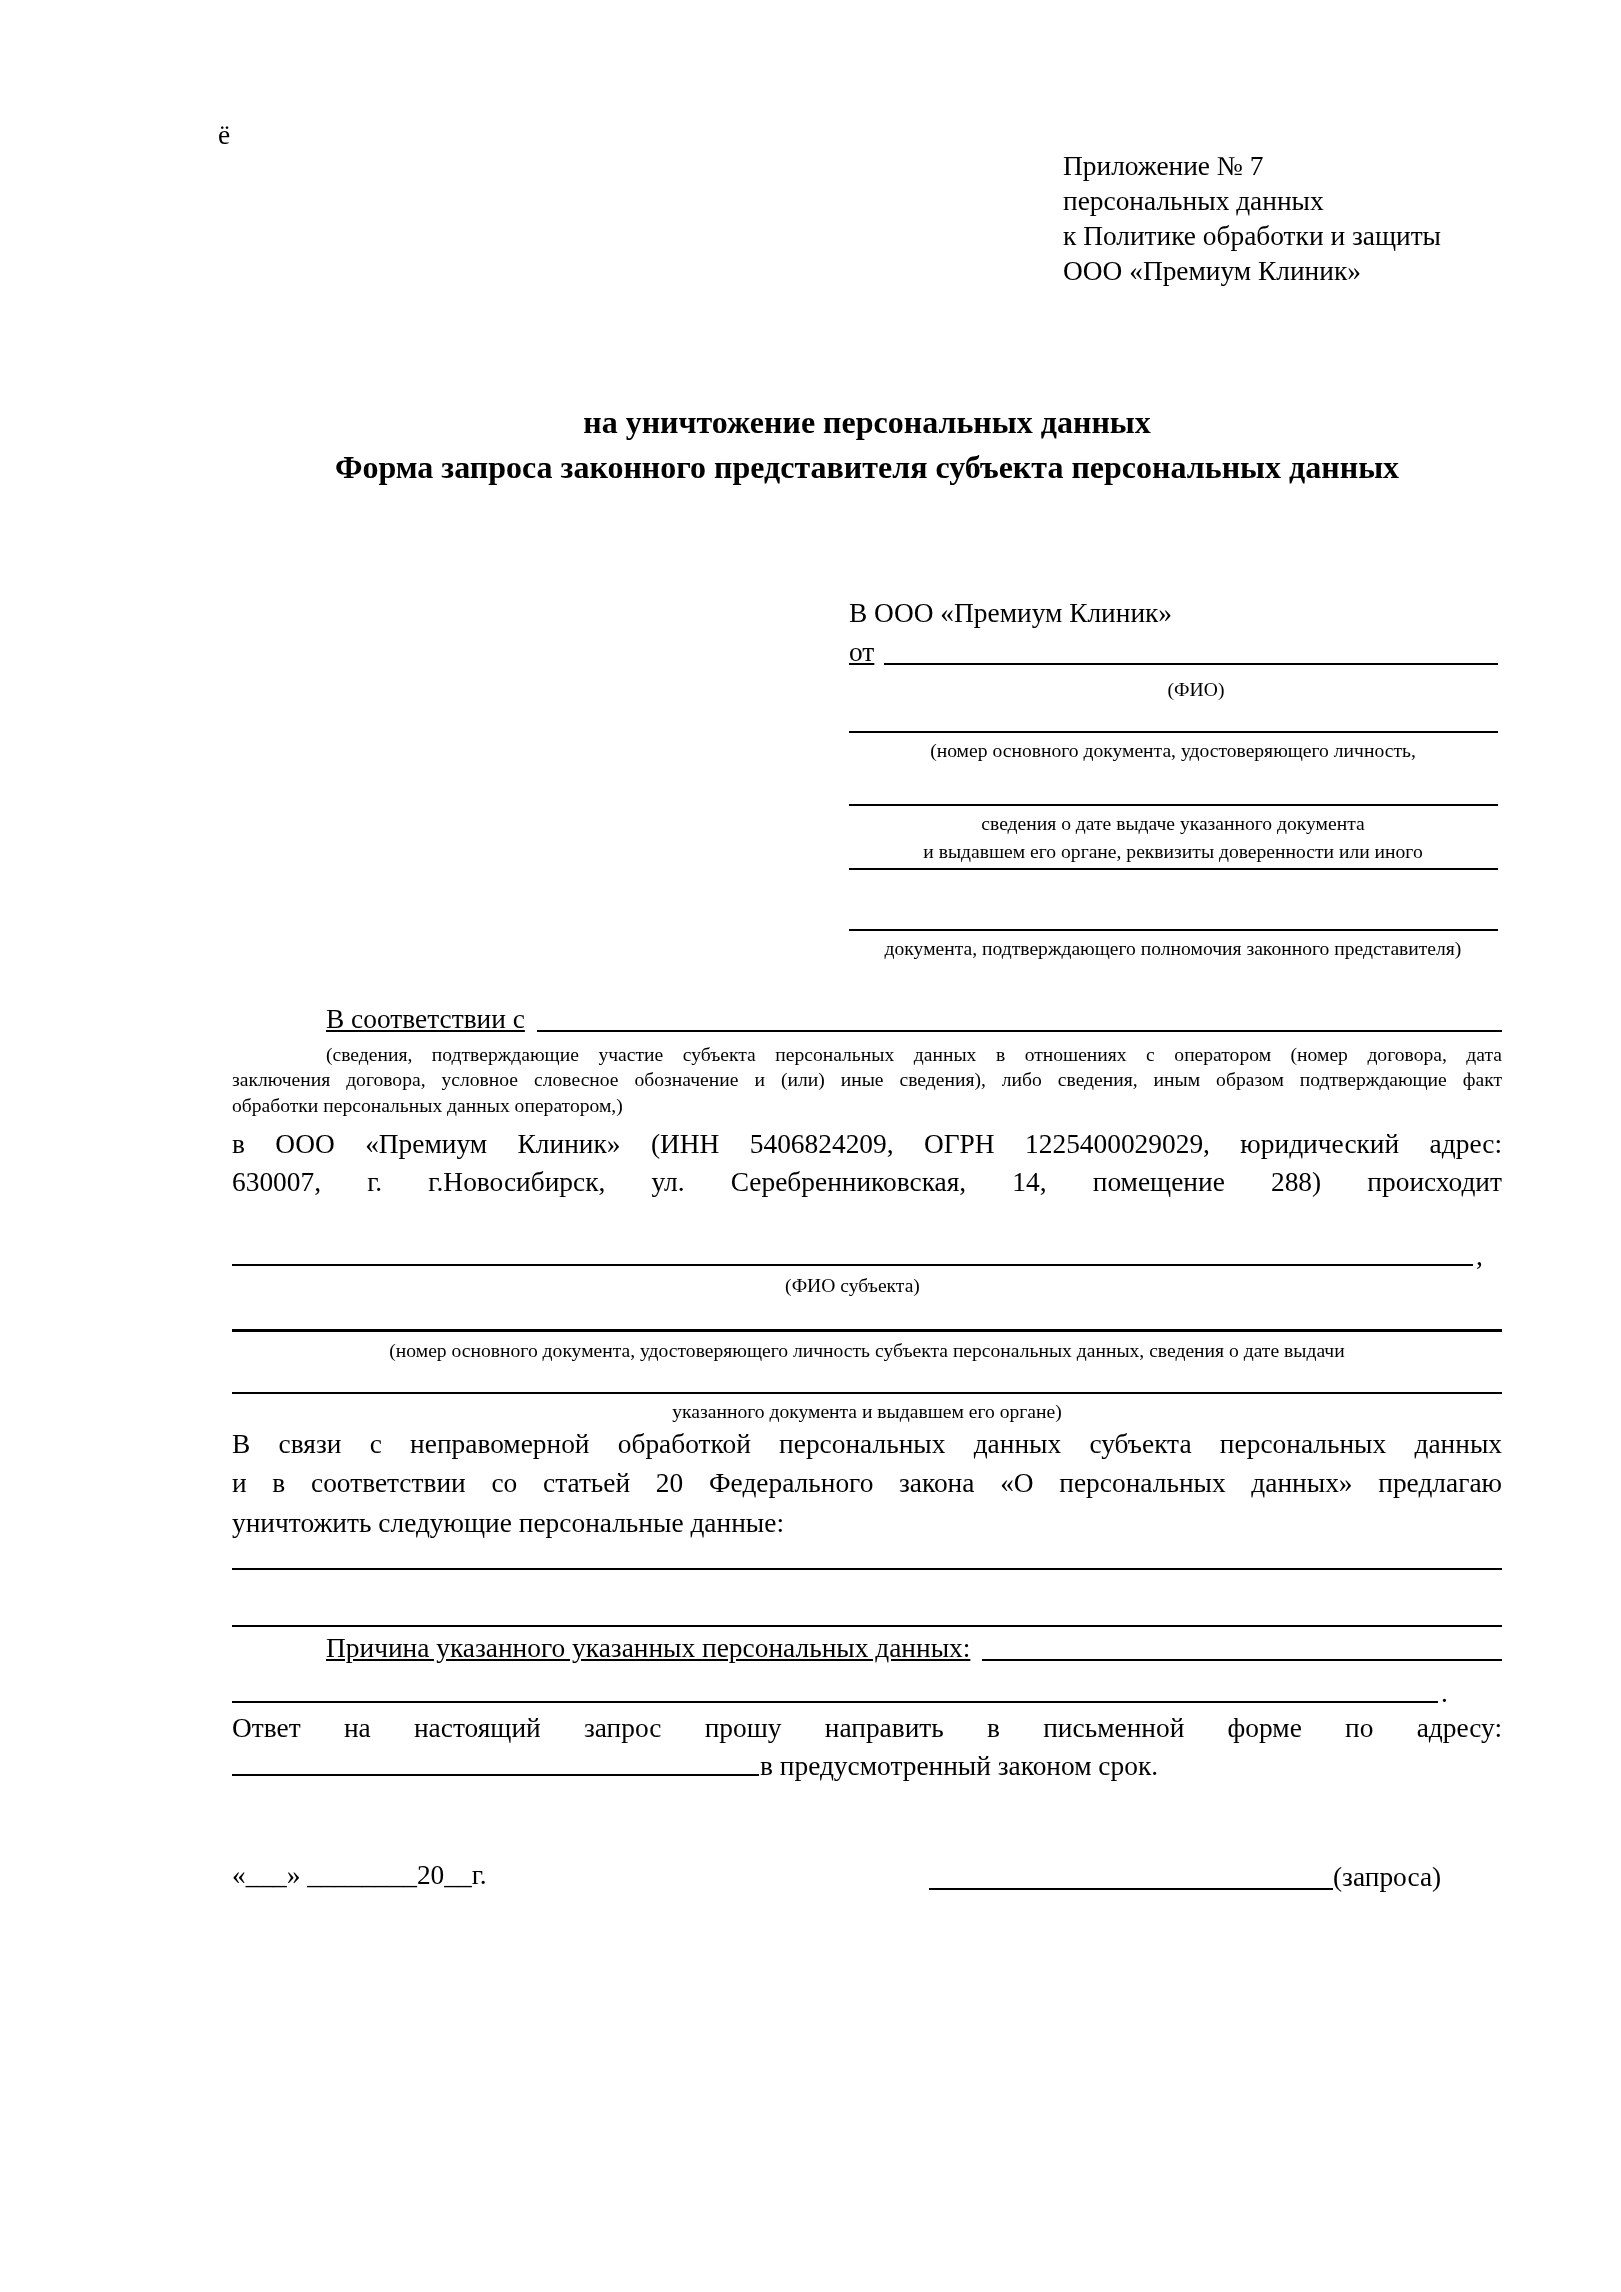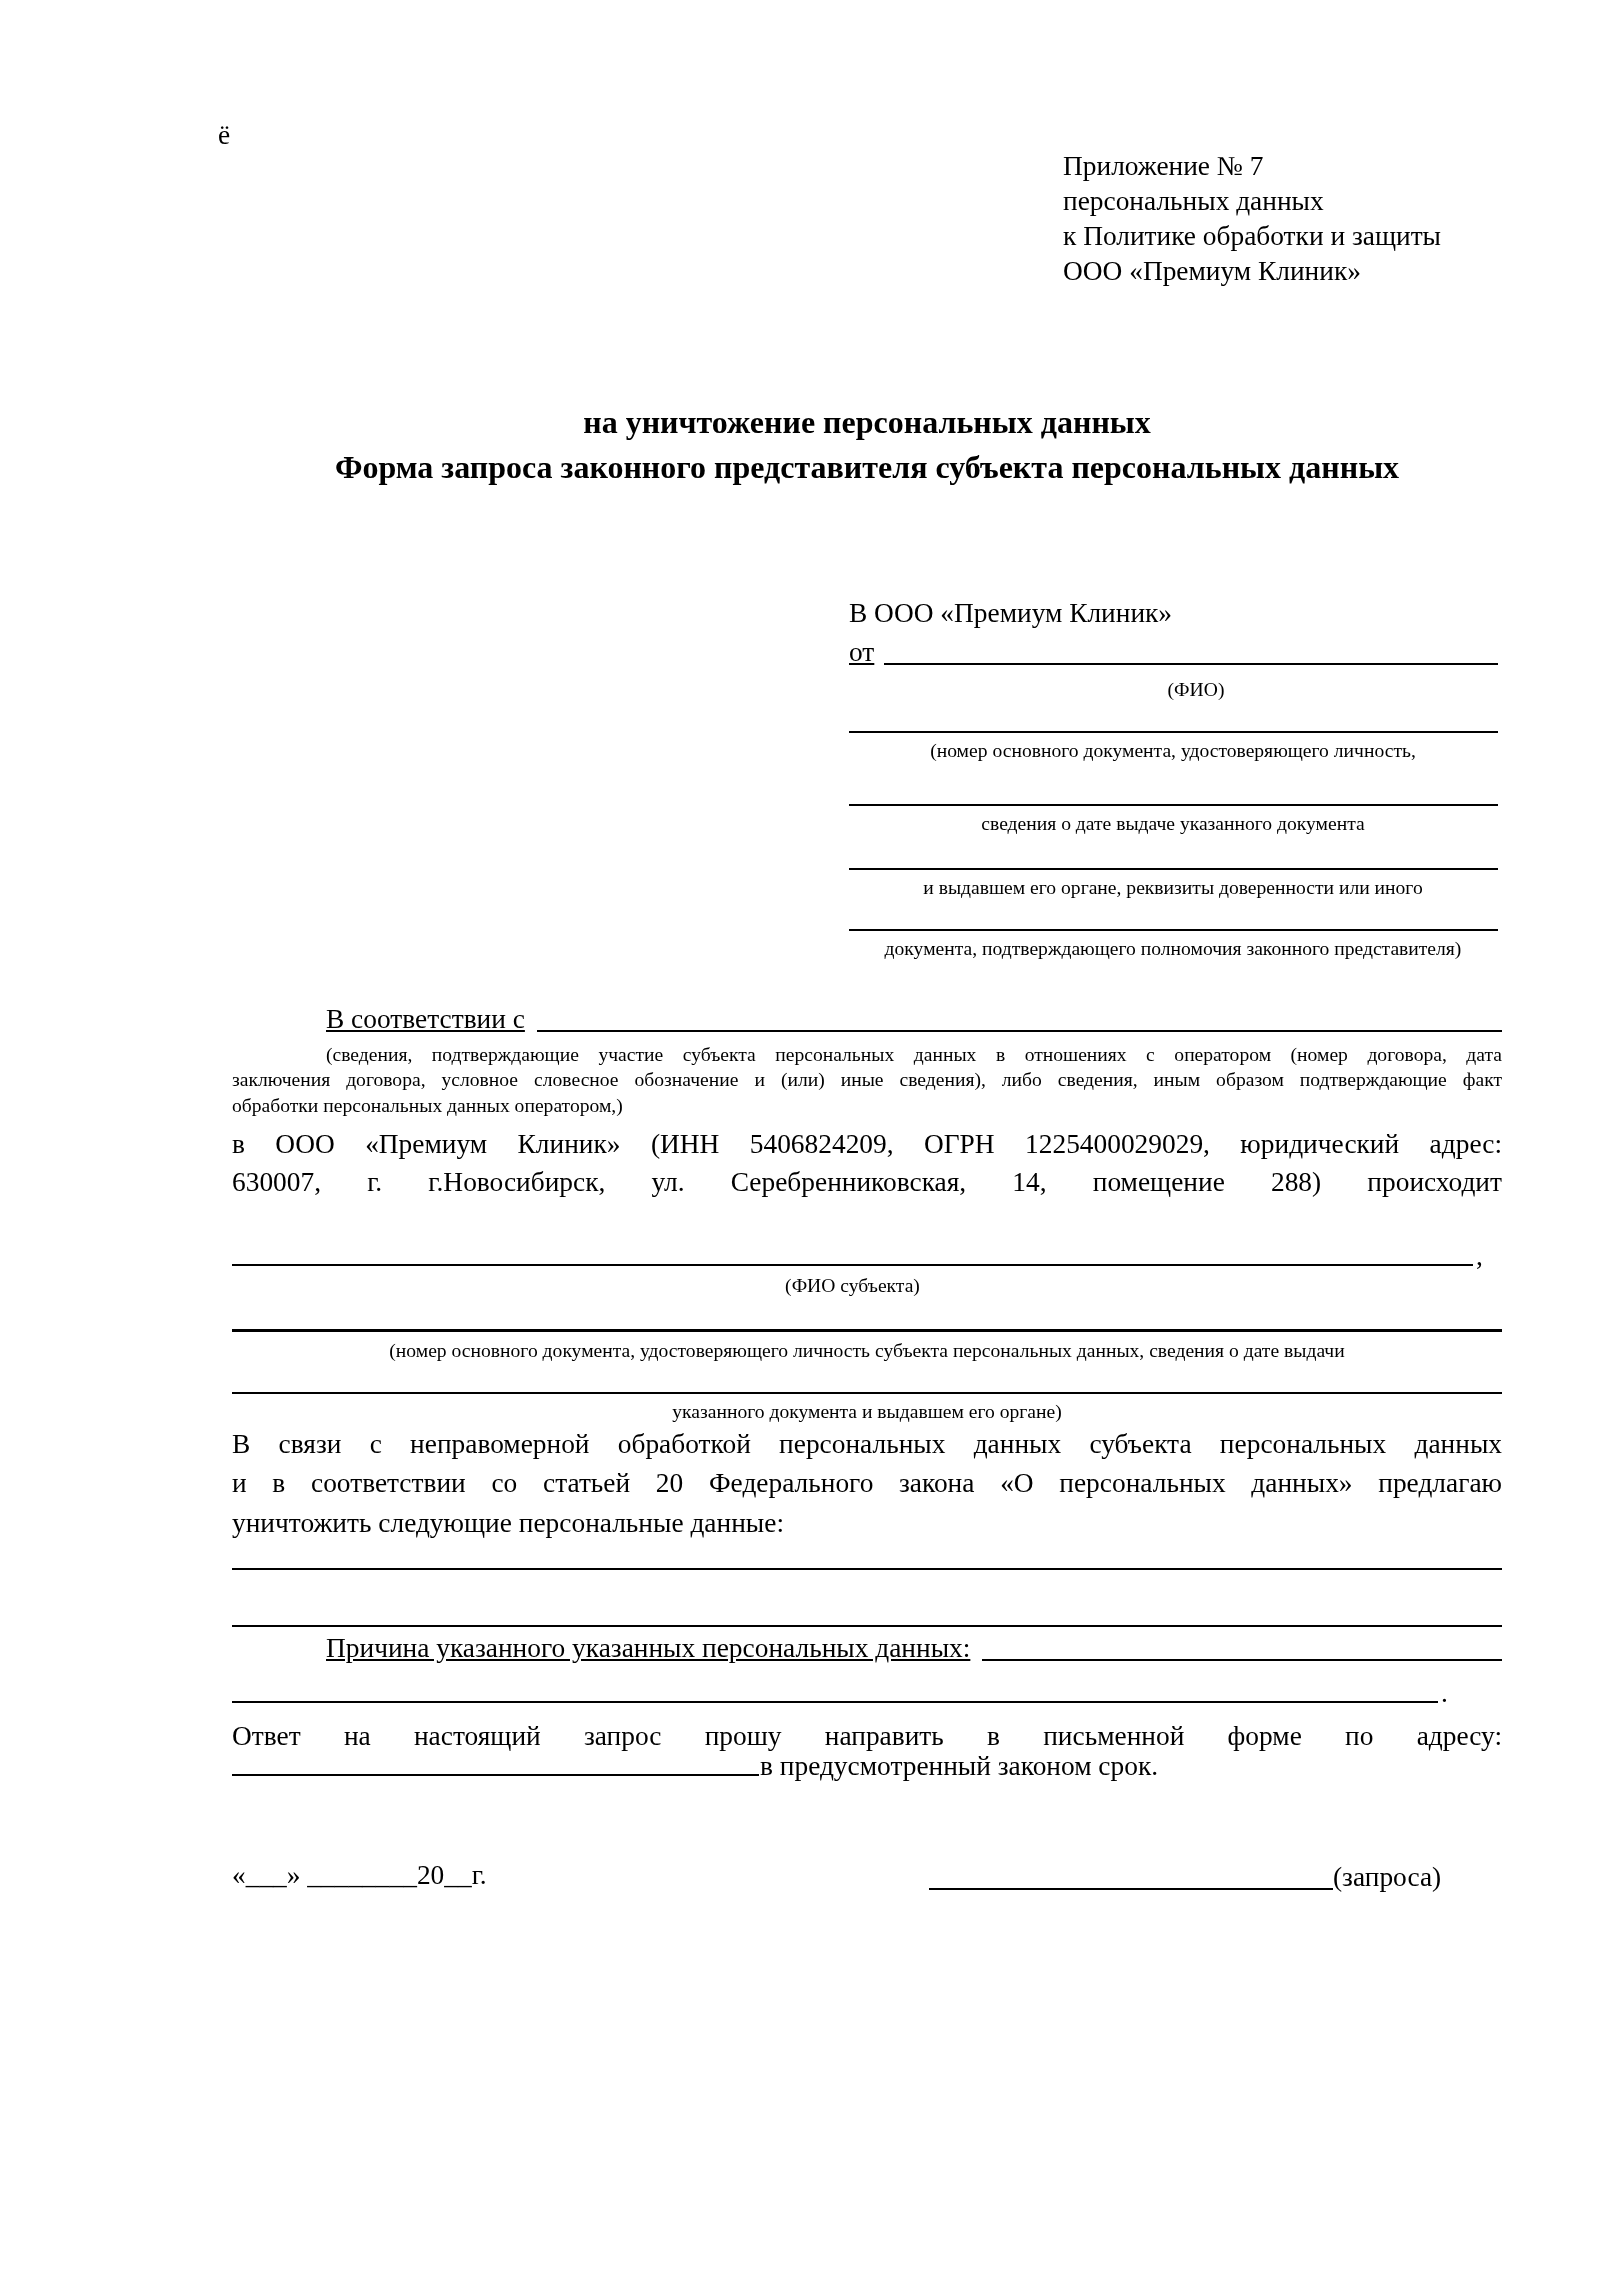--- a/index.html
+++ b/index.html
@@ -48,21 +48,21 @@
   </div>
   <div class="abs cap center" style="left:894px; top:678px; width:604px;">(ФИО)</div>
 
   <div class="rule" style="left:849px; top:731px; width:649px;"></div>
   <div class="abs cap center" style="left:829px; top:739px; width:688px;">(номер основного документа, удостоверяющего личность,</div>
 
   <div class="rule" style="left:849px; top:804px; width:649px;"></div>
   <div class="abs cap center" style="left:829px; top:812px; width:688px;">сведения о дате выдаче указанного документа</div>
 
   <div class="rule" style="left:849px; top:868px; width:649px;"></div>
-  <div class="abs cap center" style="left:829px; top:876px; width:688px;">и выдавшем его органе, реквизиты доверенности или иного</div>
+  <div class="abs cap center" style="left:829px; top:840px; width:688px;">и выдавшем его органе, реквизиты доверенности или иного</div>
 
   <div class="rule" style="left:849px; top:929px; width:649px;"></div>
   <div class="abs cap center" style="left:819px; top:937px; width:708px;">документа, подтверждающего полномочия законного представителя)</div>
 
   <div class="abs flexrow" style="left:326px; top:1002px; width:1176px; height:35px;">
     <span class="txt">В соответствии с</span>
     <span style="width:11.8px;"></span>
     <div class="fill"></div>
   </div>
   <div class="abs cap jline" style="left:326px; top:1043px; width:1176px;">(сведения, подтверждающие участие субъекта персональных данных в отношениях с оператором (номер договора, дата</div>
@@ -90,21 +90,21 @@
   <div class="rule" style="left:232px; top:1625px; width:1270px;"></div>
 
   <div class="abs flexrow" style="left:326px; top:1631px; width:1176px; height:35px;">
     <span class="txt">Причина указанного указанных персональных данных:</span>
     <span style="width:11.8px;"></span>
     <div class="fill"></div>
   </div>
   <div class="rule" style="left:232px; top:1701px; width:1206px;"></div>
   <div class="abs body-text" style="left:1441px; top:1674px;">.</div>
 
-  <div class="abs body-text jline" style="left:232px; top:1709px; width:1270px;margin-top:8px;">Ответ на настоящий запрос прошу направить в письменной форме по адресу:</div>
+  <div class="abs body-text jline" style="left:232px; top:1709px; width:1270px;">Ответ на настоящий запрос прошу направить в письменной форме по адресу:</div>
   <div class="rule" style="left:232px; top:1774px; width:527px;"></div>
   <div class="abs body-text nowrap" style="left:760px; top:1747px;">в предусмотренный законом срок.</div>
 
   <div class="abs body-text nowrap" style="left:232px; top:1856px;">«___» ________20__г.</div>
   <div class="rule" style="left:929px; top:1888px; width:404px;"></div>
   <div class="abs body-text nowrap" style="left:1333px; top:1858px;">(запроса)</div>
 
 </div>
 
 

